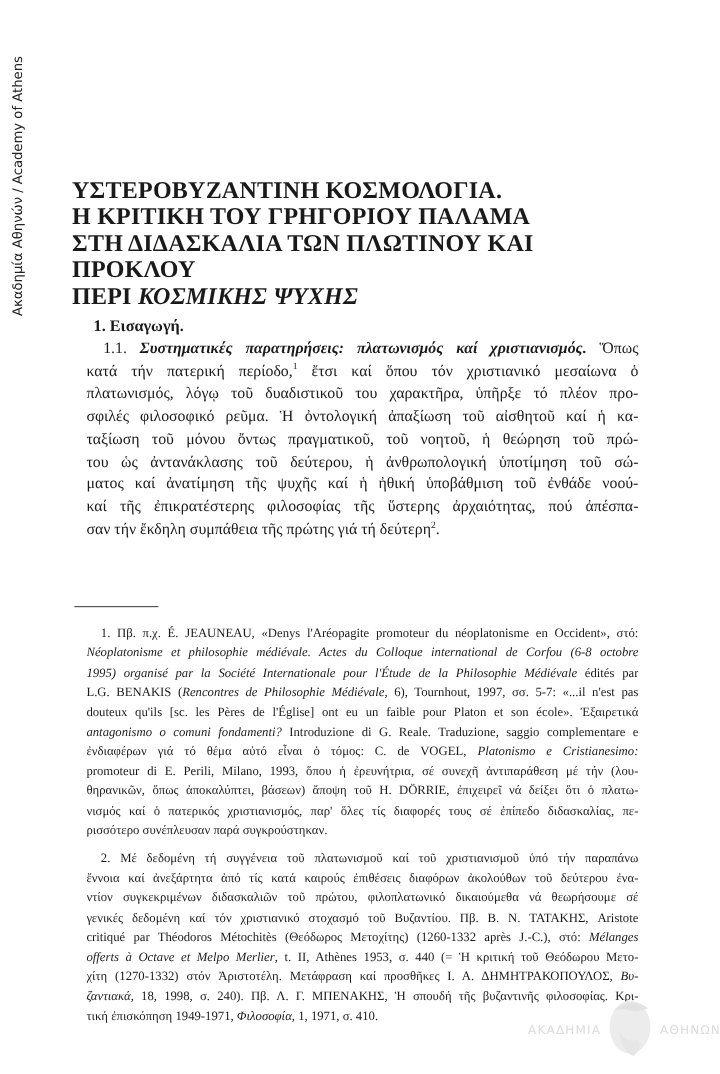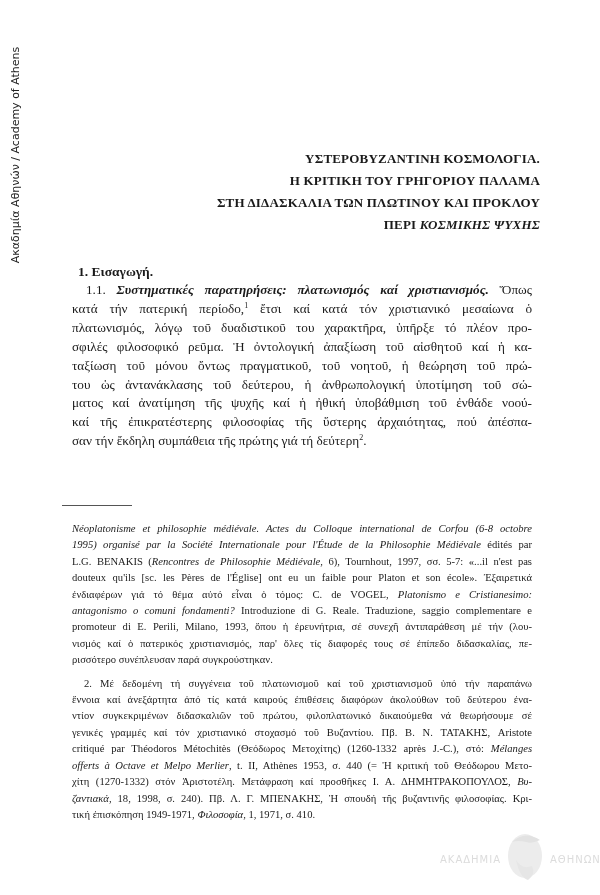--- a/index.html
+++ b/index.html
@@ -9,22 +9,22 @@
   }
   .side-label {
     position: absolute; left: 5px; top: 40px; width: 20px; height: 230px;
   }
   .side-label span {
     position: absolute; left: 50%; top: 50%;
     transform: translate(-50%, -50%) rotate(-90deg);
     white-space: nowrap; font-family: "DejaVu Sans", sans-serif; font-size: 11px; color: #222;
   }
   .title {
-    position: absolute; left: 60px; top: 148px; width: 480px; text-align: right;
-    font-weight: bold; font-size: 13px; line-height: 22px; letter-spacing: 0.2px;
+    position: absolute; left: 60px; top: 148px; width: 480px; text-align: left;
+    font-weight: bold; font-size: 20px; line-height: 22px; letter-spacing: 0.2px;
   }
   .title .line { display: block; }
   .title i { font-style: italic; }
   .section-head {
     position: absolute; left: 78px; top: 264px; font-weight: bold; font-size: 13.5px;
   }
   .body-text {
     position: absolute; left: 72px; top: 281px; width: 460px;
     font-size: 13.2px; line-height: 18.9px; text-align: justify;
   }
@@ -70,47 +70,49 @@
   <span class="line">ΥΣΤΕΡΟΒΥΖΑΝΤΙΝΗ ΚΟΣΜΟΛΟΓΙΑ.</span>
   <span class="line">Η ΚΡΙΤΙΚΗ ΤΟΥ ΓΡΗΓΟΡΙΟΥ ΠΑΛΑΜΑ</span>
   <span class="line">ΣΤΗ ΔΙΔΑΣΚΑΛΙΑ ΤΩΝ ΠΛΩΤΙΝΟΥ ΚΑΙ ΠΡΟΚΛΟΥ</span>
   <span class="line"><span>ΠΕΡΙ </span><i>ΚΟΣΜΙΚΗΣ ΨΥΧΗΣ</i></span>
 </div>
 
 <div class="section-head">1. Εισαγωγή.</div>
 
 <div class="body-text">
   <span class="line indent"><span>1.1. </span><i>Συστηματικές παρατηρήσεις: πλατωνισμός καί χριστιανισμός.</i><span> Ὅπως</span></span>
-  <span class="line"><span>κατά τήν πατερική περίοδο,</span><sup>1</sup><span> ἔτσι καί κατά τόν χριστιανικό μεσαίωνα ὁ</span></span>
+  <span class="line"><span>κατά τήν πατερική περίοδο,</span><sup>1</sup><span> ἔτσι καί ὅπου τόν χριστιανικό μεσαίωνα ὁ</span></span>
   <span class="line">πλατωνισμός, λόγῳ τοῦ δυαδιστικοῦ του χαρακτῆρα, ὑπῆρξε τό πλέον προ-</span>
   <span class="line">σφιλές φιλοσοφικό ρεῦμα. Ἡ ὀντολογική ἀπαξίωση τοῦ αἰσθητοῦ καί ἡ κα-</span>
   <span class="line">ταξίωση τοῦ μόνου ὄντως πραγματικοῦ, τοῦ νοητοῦ, ἡ θεώρηση τοῦ πρώ-</span>
   <span class="line">του ὡς ἀντανάκλασης τοῦ δεύτερου, ἡ ἀνθρωπολογική ὑποτίμηση τοῦ σώ-</span>
   <span class="line">ματος καί ἀνατίμηση τῆς ψυχῆς καί ἡ ἠθική ὑποβάθμιση τοῦ ἐνθάδε νοού-</span>
   <span class="line">καί τῆς ἐπικρατέστερης φιλοσοφίας τῆς ὕστερης ἀρχαιότητας, πού ἀπέσπα-</span>
   <span class="line last"><span>σαν τήν ἔκδηλη συμπάθεια τῆς πρώτης γιά τή δεύτερη</span><sup>2</sup><span>.</span></span>
 </div>
 
 <div class="fn-rule"></div>
 
 <div class="footnotes">
+  <span class="line indent">1. Πβ. π.χ. É. JEAUNEAU, «Denys l'Aréopagite promoteur du néoplatonisme en Occident», στό:</span>
   <span class="line"><i>Néoplatonisme et philosophie médiévale. Actes du Colloque international de Corfou (6-8 octobre</i></span>
   <span class="line"><i>1995) organisé par la Société Internationale pour l'Étude de la Philosophie Médiévale</i><span> édités par</span></span>
   <span class="line"><span>L.G. BENAKIS (</span><i>Rencontres de Philosophie Médiévale</i><span>, 6), Tournhout, 1997, σσ. 5-7: «...il n'est pas</span></span>
   <span class="line">douteux qu'ils [sc. les Pères de l'Église] ont eu un faible pour Platon et son école». Ἐξαιρετικά</span>
+  <span class="line"><i>antagonismo o comuni fondamenti? </i><span>Introduzione di G. Reale. Traduzione, saggio complementare e</span></span>
   <span class="line"><span>ἐνδιαφέρων γιά τό θέμα αὐτό εἶναι ὁ τόμος: C. de VOGEL, </span><i>Platonismo e Cristianesimo:</i></span>
-  <span class="line"><i>antagonismo o comuni fondamenti? </i><span>Introduzione di G. Reale. Traduzione, saggio complementare e</span></span>
   <span class="line">promoteur di E. Perili, Milano, 1993, ὅπου ἡ ἐρευνήτρια, σέ συνεχῆ ἀντιπαράθεση μέ τήν (λου-</span>
+  <span class="line">θηρανικῶν, ὅπως ἀποκαλύπτει, βάσεων) ἄποψη τοῦ H. DÖRRIE, ἐπιχειρεῖ νά δείξει ὅτι ὁ πλατω-</span>
   <span class="line">νισμός καί ὁ πατερικός χριστιανισμός, παρ' ὅλες τίς διαφορές τους σέ ἐπίπεδο διδασκαλίας, πε-</span>
   <span class="line last">ρισσότερο συνέπλευσαν παρά συγκρούστηκαν.</span>
   <div class="gap"></div>
   <span class="line indent">2. Μέ δεδομένη τή συγγένεια τοῦ πλατωνισμοῦ καί τοῦ χριστιανισμοῦ ὑπό τήν παραπάνω</span>
   <span class="line">ἔννοια καί ἀνεξάρτητα ἀπό τίς κατά καιρούς ἐπιθέσεις διαφόρων ἀκολούθων τοῦ δεύτερου ἐνα-</span>
   <span class="line">ντίον συγκεκριμένων διδασκαλιῶν τοῦ πρώτου, φιλοπλατωνικό δικαιούμεθα νά θεωρήσουμε σέ</span>
-  <span class="line">γενικές γραμμές καί τόν χριστιανικό στοχασμό τοῦ Βυζαντίου. Πβ. Β. Ν. ΤΑΤΑΚΗΣ, Aristote</span>
+  <span class="line">γενικές δεδομένη καί τόν χριστιανικό στοχασμό τοῦ Βυζαντίου. Πβ. Β. Ν. ΤΑΤΑΚΗΣ, Aristote</span>
   <span class="line"><span>critiqué par Théodoros Métochitès (Θεόδωρος Μετοχίτης) (1260-1332 après J.-C.), στό: </span><i>Mélanges</i></span>
   <span class="line"><i>offerts à Octave et Melpo Merlier</i><span>, t. II, Athènes 1953, σ. 440 (= Ἡ κριτική τοῦ Θεόδωρου Μετο-</span></span>
   <span class="line"><span>χίτη (1270-1332) στόν Ἀριστοτέλη. Μετάφραση καί προσθῆκες Ι. Α. ΔΗΜΗΤΡΑΚΟΠΟΥΛΟΣ, </span><i>Βυ-</i></span>
   <span class="line"><i>ζαντιακά</i><span>, 18, 1998, σ. 240). Πβ. Λ. Γ. ΜΠΕΝΑΚΗΣ, Ἡ σπουδή τῆς βυζαντινῆς φιλοσοφίας. Κρι-</span></span>
   <span class="line last"><span>τική ἐπισκόπηση 1949-1971, </span><i>Φιλοσοφία</i><span>, 1, 1971, σ. 410.</span></span>
 </div>
 
 <div class="watermark">
   <span class="wm-left">ΑΚΑΔΗΜΙΑ</span>
   <svg class="wm-head" viewBox="0 0 46 56">

